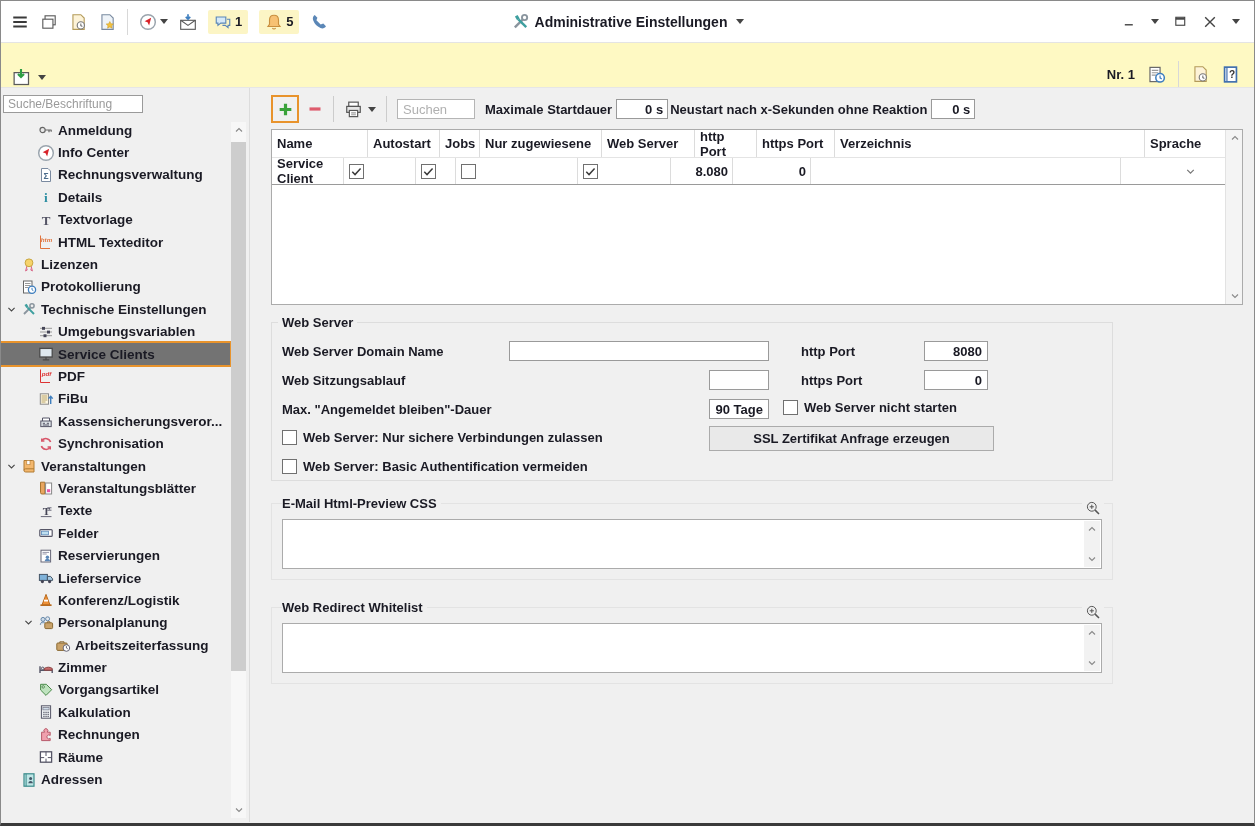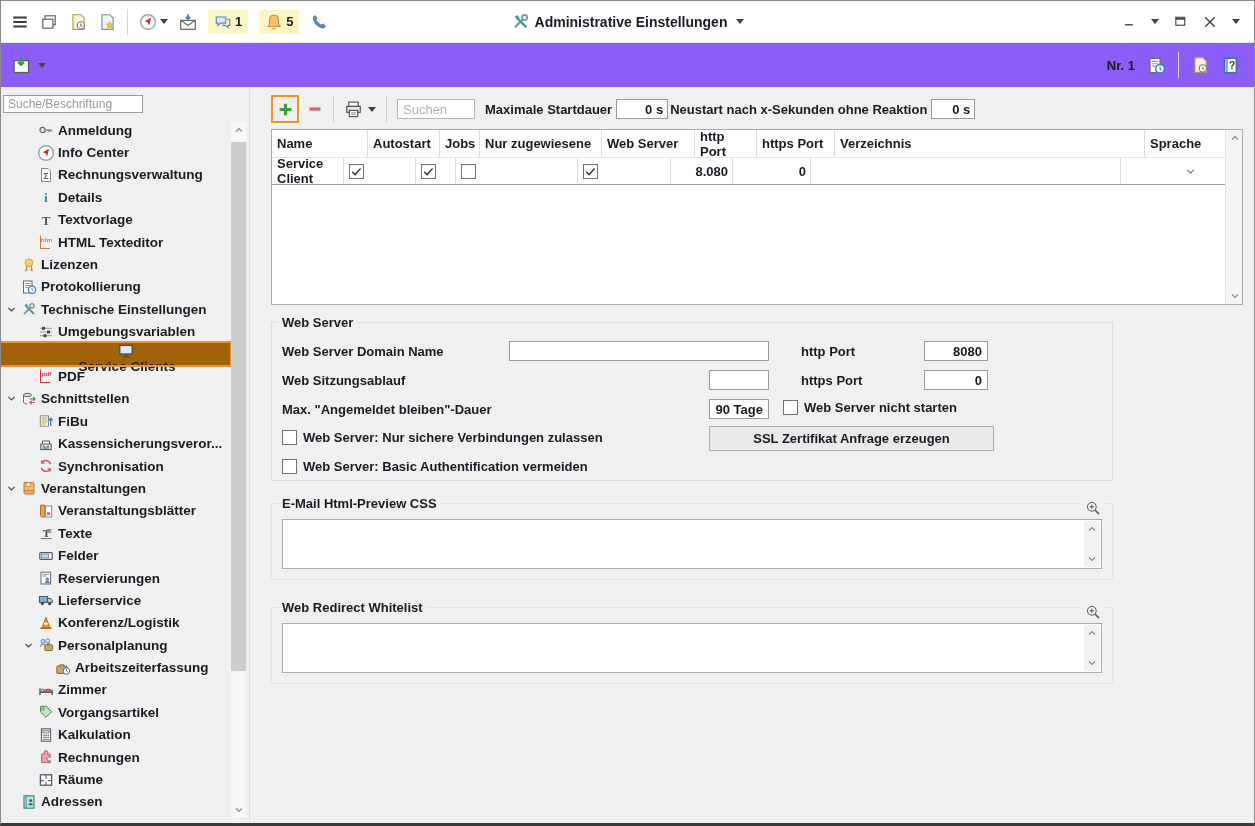--- a/index.html
+++ b/index.html
@@ -11,38 +11,38 @@
   .tb-left { display:flex; align-items:center; gap:11px; padding-left:10px; }
   .vdiv { width:1px; height:26px; background:#d8d8d8; }
   .icon { display:inline-flex; align-items:center; justify-content:center; }
   .ibtn { display:inline-flex; align-items:center; gap:3px; cursor:default; }
   .badge-y { background:#fcf5c5; border-radius:2px; padding:3px 6px; display:flex; align-items:center; gap:3px; font-weight:600; font-size:13px; }
   .tb-center { position:absolute; left:50%; transform:translateX(-50%); display:flex; align-items:center; gap:5px; font-size:14px; font-weight:600; }
   .tb-right { margin-left:auto; display:flex; align-items:center; gap:16px; padding-right:14px; }
   .caret { width:0; height:0; border-left:4px solid transparent; border-right:4px solid transparent; border-top:5px solid #444; display:inline-block; }
 
   
-  .toolbar2 { height:45px; background:#8b5cf6; display:flex; align-items:center; border-bottom:1px solid #e6e6e6; }
+  .toolbar2 { height:45px; background:#fef9c3; display:flex; align-items:flex-end; border-bottom:1px solid #e6e6e6; }
   .t2-left { display:flex; align-items:center; gap:6px; padding-left:10px; }
   .t2-right { margin-left:auto; display:flex; align-items:center; gap:12px; padding-right:14px; }
   .nr-label { font-weight:600; font-size:13px; }
 
   
   .content { display:flex; height:734px; }
 
   
   .sidebar { width:249px; position:relative; background:#f0f0f0; border-right:1px solid #dcdcdc; flex:none; }
   .search-input { margin:7px 0 0 2px; width:140px; height:18px; border:1px solid #9a9a9a; font-family:inherit; font-size:12px; padding:1px 4px; color:#1a1a24; background:#fff; }
   .search-input::placeholder { color:#9a9a9a; }
   .tree { margin-top:6px; width:229px; font-weight:600; font-size:13.5px; }
   .tree-row { height:22.4px; display:flex; align-items:center; white-space:nowrap; cursor:default; }
   .tree-row .chev { width:15px; flex:none; display:inline-flex; justify-content:center; }
   .tree-row .icon { width:19px; flex:none; }
   .tree-row .lbl { padding-left:3px; }
-  .tree-row.selected { background:#a16207; outline:2px solid #e8932c;flex-direction:column; }
+  .tree-row.selected { background:#737373; outline:2px solid #e8932c; }
   .sb-scroll { position:absolute; top:34px; right:3px; width:15px; bottom:4px; background:#f7f7f7; }
   .sb-thumb { position:absolute; top:20px; left:0; width:15px; height:76%; background:#cdcdcd; }
   .sb-arrow { position:absolute; left:0; width:15px; height:16px; display:flex; align-items:center; justify-content:center; }
 
   
   .main { flex:1; position:relative; padding:0 0 0 21px; }
   .main-toolbar { display:flex; align-items:center; height:32px; margin-top:5px; }
   .plus-box { width:28px; height:28px; border:2px solid #e8932c; display:flex; align-items:center; justify-content:center; background:#f0f0f0; }
   .minus-btn { margin-left:8px; display:flex; align-items:center; }
   .tdiv { width:1px; height:26px; background:#cccccc; margin:0 10px; }
@@ -379,36 +379,20 @@
           </div>
           <div class="tree-row" style="padding-left: 20px;">
             <span class="chev"></span>
             <span class="icon">
               <svg width="16" height="16" viewBox="0 0 16 16">
                 <path d="M2.5 1.5v13h9.5" fill="none" stroke="#d33"></path>
                 <text x="8.5" y="7.5" font-size="6.2" text-anchor="middle" fill="#d33" font-weight="bold" font-style="italic">pdf</text>
               </svg>
             </span>
             <span class="lbl">PDF</span>
-          </div>
-          <div class="tree-row" style="padding-left: 3px;">
-            <span class="chev">
-              <svg width="11" height="11" viewBox="0 0 16 16">
-                <path d="M3.5 5.5 8 10l4.5-4.5" fill="none" stroke="#444" stroke-width="1.6"></path>
-              </svg>
-            </span>
-            <span class="icon">
-              <svg width="16" height="16" viewBox="0 0 16 16">
-                <ellipse cx="6.5" cy="4" rx="4" ry="1.7" fill="#cfd8df" stroke="#667"></ellipse>
-                <path d="M2.5 4v7.2c0 1 1.8 1.7 4 1.7" fill="none" stroke="#667"></path>
-                <path d="M8.8 8h5.2m-2-1.7L14 8l-2 1.7" stroke="#2f9e44" fill="none" stroke-width="1.2"></path>
-                <path d="M14 11.5H8.8m2 1.7-2-1.7 2-1.7" stroke="#d8566a" fill="none" stroke-width="1.2"></path>
-              </svg>
-            </span>
-            <span class="lbl">Schnittstellen</span>
           </div>
           <div class="tree-row" style="padding-left: 20px;">
             <span class="chev"></span>
             <span class="icon">
               <svg width="16" height="16" viewBox="0 0 16 16">
                 <rect x="2.3" y="2.8" width="8.2" height="10.4" fill="#fdf6e0" stroke="#8a8a8a"></rect>
                 <path d="M3.5 5h5.8M3.5 7h5.8M3.5 9h5.8M3.5 11h4" stroke="#b8a369" fill="none"></path>
                 <path d="M12.7 13V5.4m-2.2 2.2 2.2-2.4 2 2.4" stroke="#3f7fbf" stroke-width="1.4" fill="none"></path>
               </svg>
             </span>

